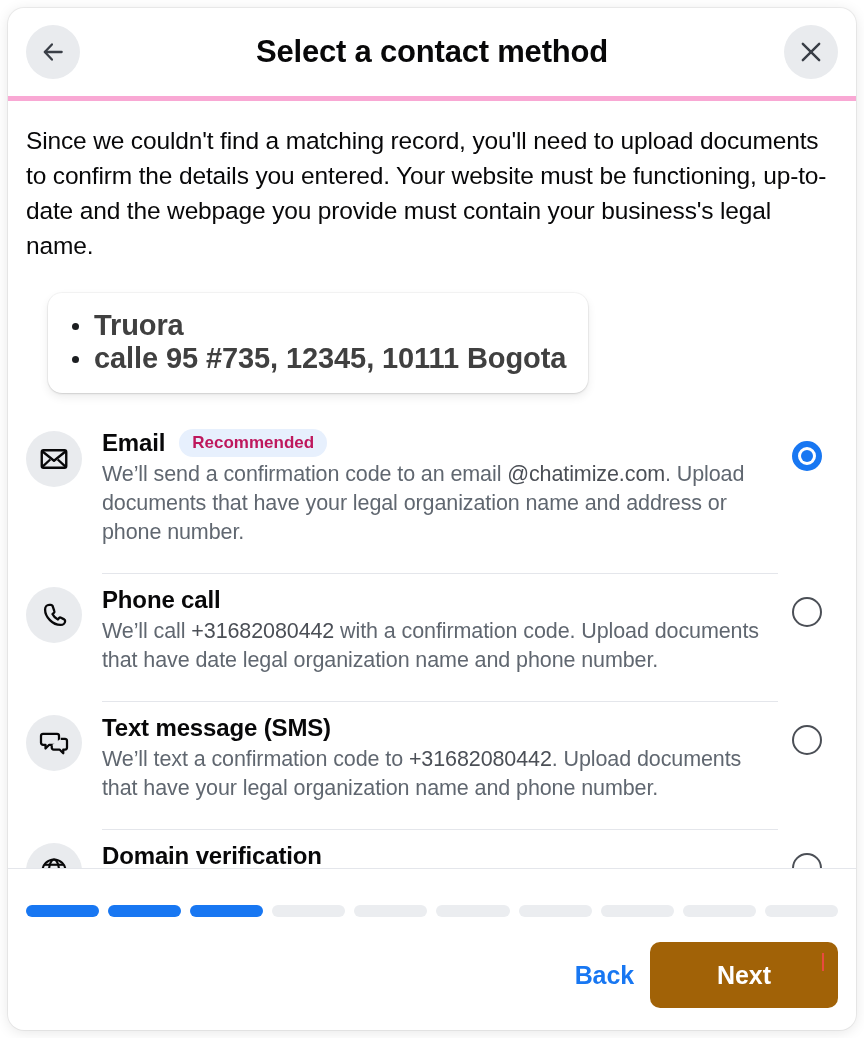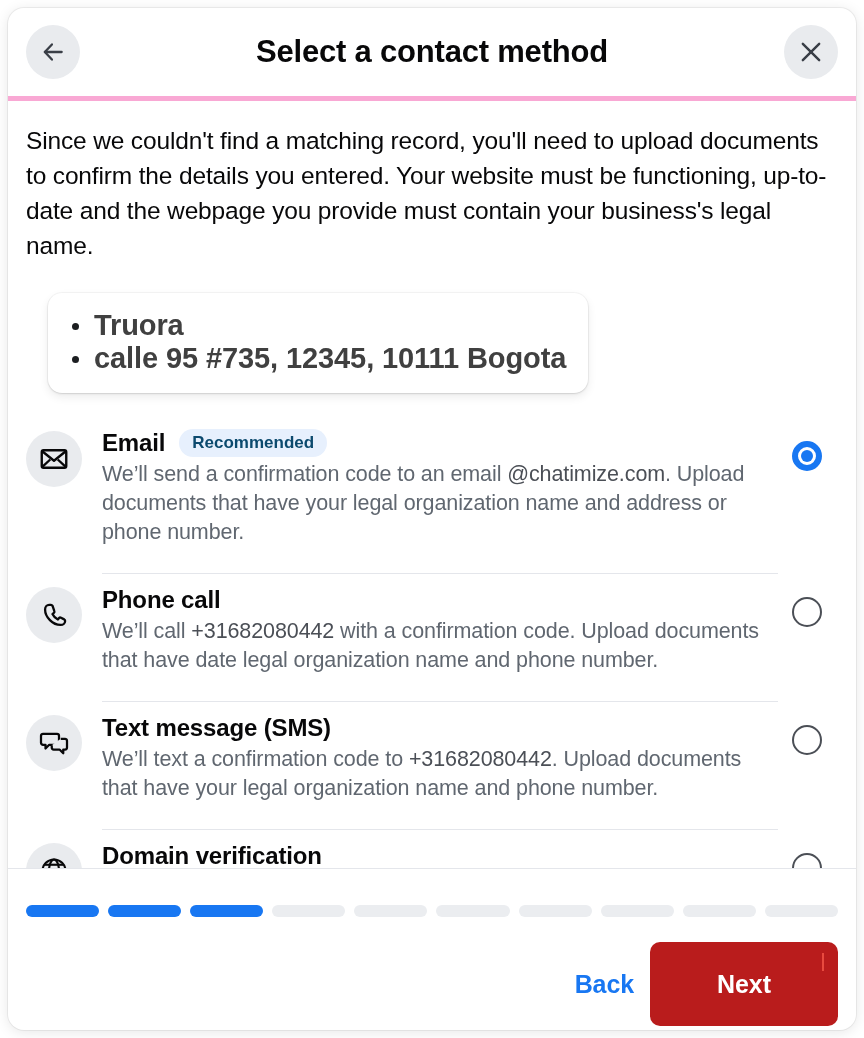--- a/index.html
+++ b/index.html
@@ -156,21 +156,21 @@
   }
   .option-title {
     font-size: 24px;
     font-weight: bold;
     color: #080809;
     letter-spacing: -0.15px;
   }
   .badge {
     font-size: 17px;
     font-weight: bold;
-    color: #0c4a6e;
+    color: #be185d;
     background: #e7f0fd;
     border-radius: 14px;
     padding: 5px 13px 6px 13px;
     line-height: 1;
     white-space: nowrap;
   }
   .option-desc {
     font-size: 21.5px;
     line-height: 29px;
     color: #606770;
@@ -240,28 +240,28 @@
     border: none;
     color: #1877f2;
     font-size: 25px;
     font-weight: bold;
     padding: 14px 16px;
     cursor: pointer;
     font-family: "Liberation Sans", sans-serif;
     letter-spacing: -0.1px;
   }
   .btn-next {
-    background: #b91c1c;
+    background: #a16207;
     border: none;
     color: #ffffff;
     font-size: 25px;
     font-weight: bold;
     border-radius: 10px;
     width: 188px;
-    height: 84px;
+    height: 66px;
     cursor: pointer;
     font-family: "Liberation Sans", sans-serif;
     letter-spacing: -0.1px;
   }
   .caret {
     position: absolute;
     right: 32px;
     top: 945px;
     width: 2px;
     height: 18px;

